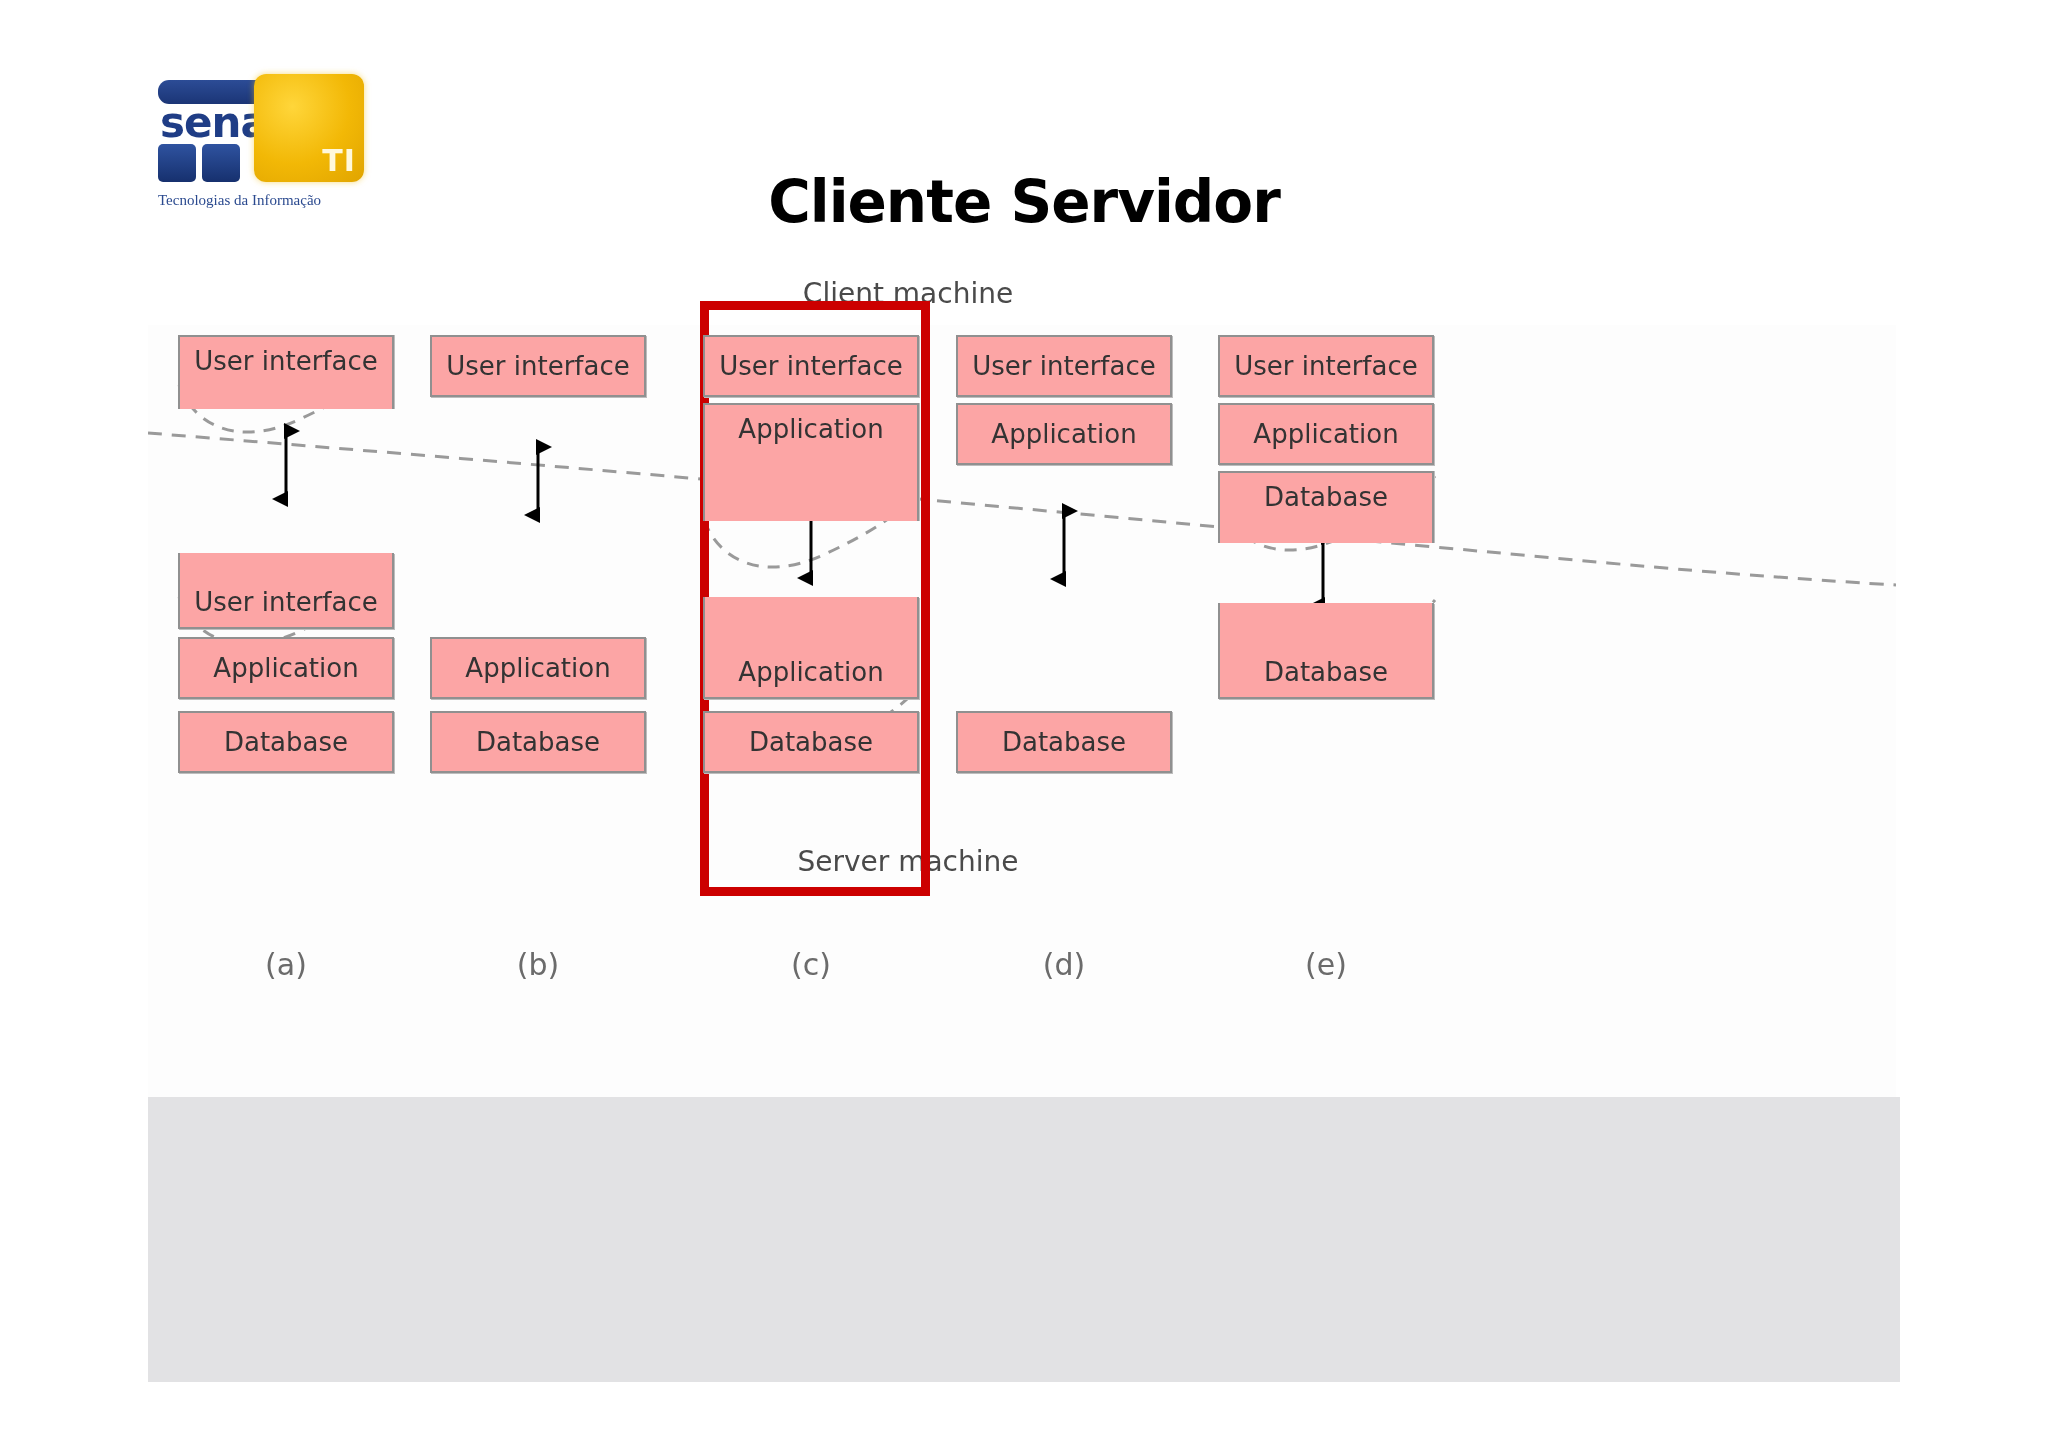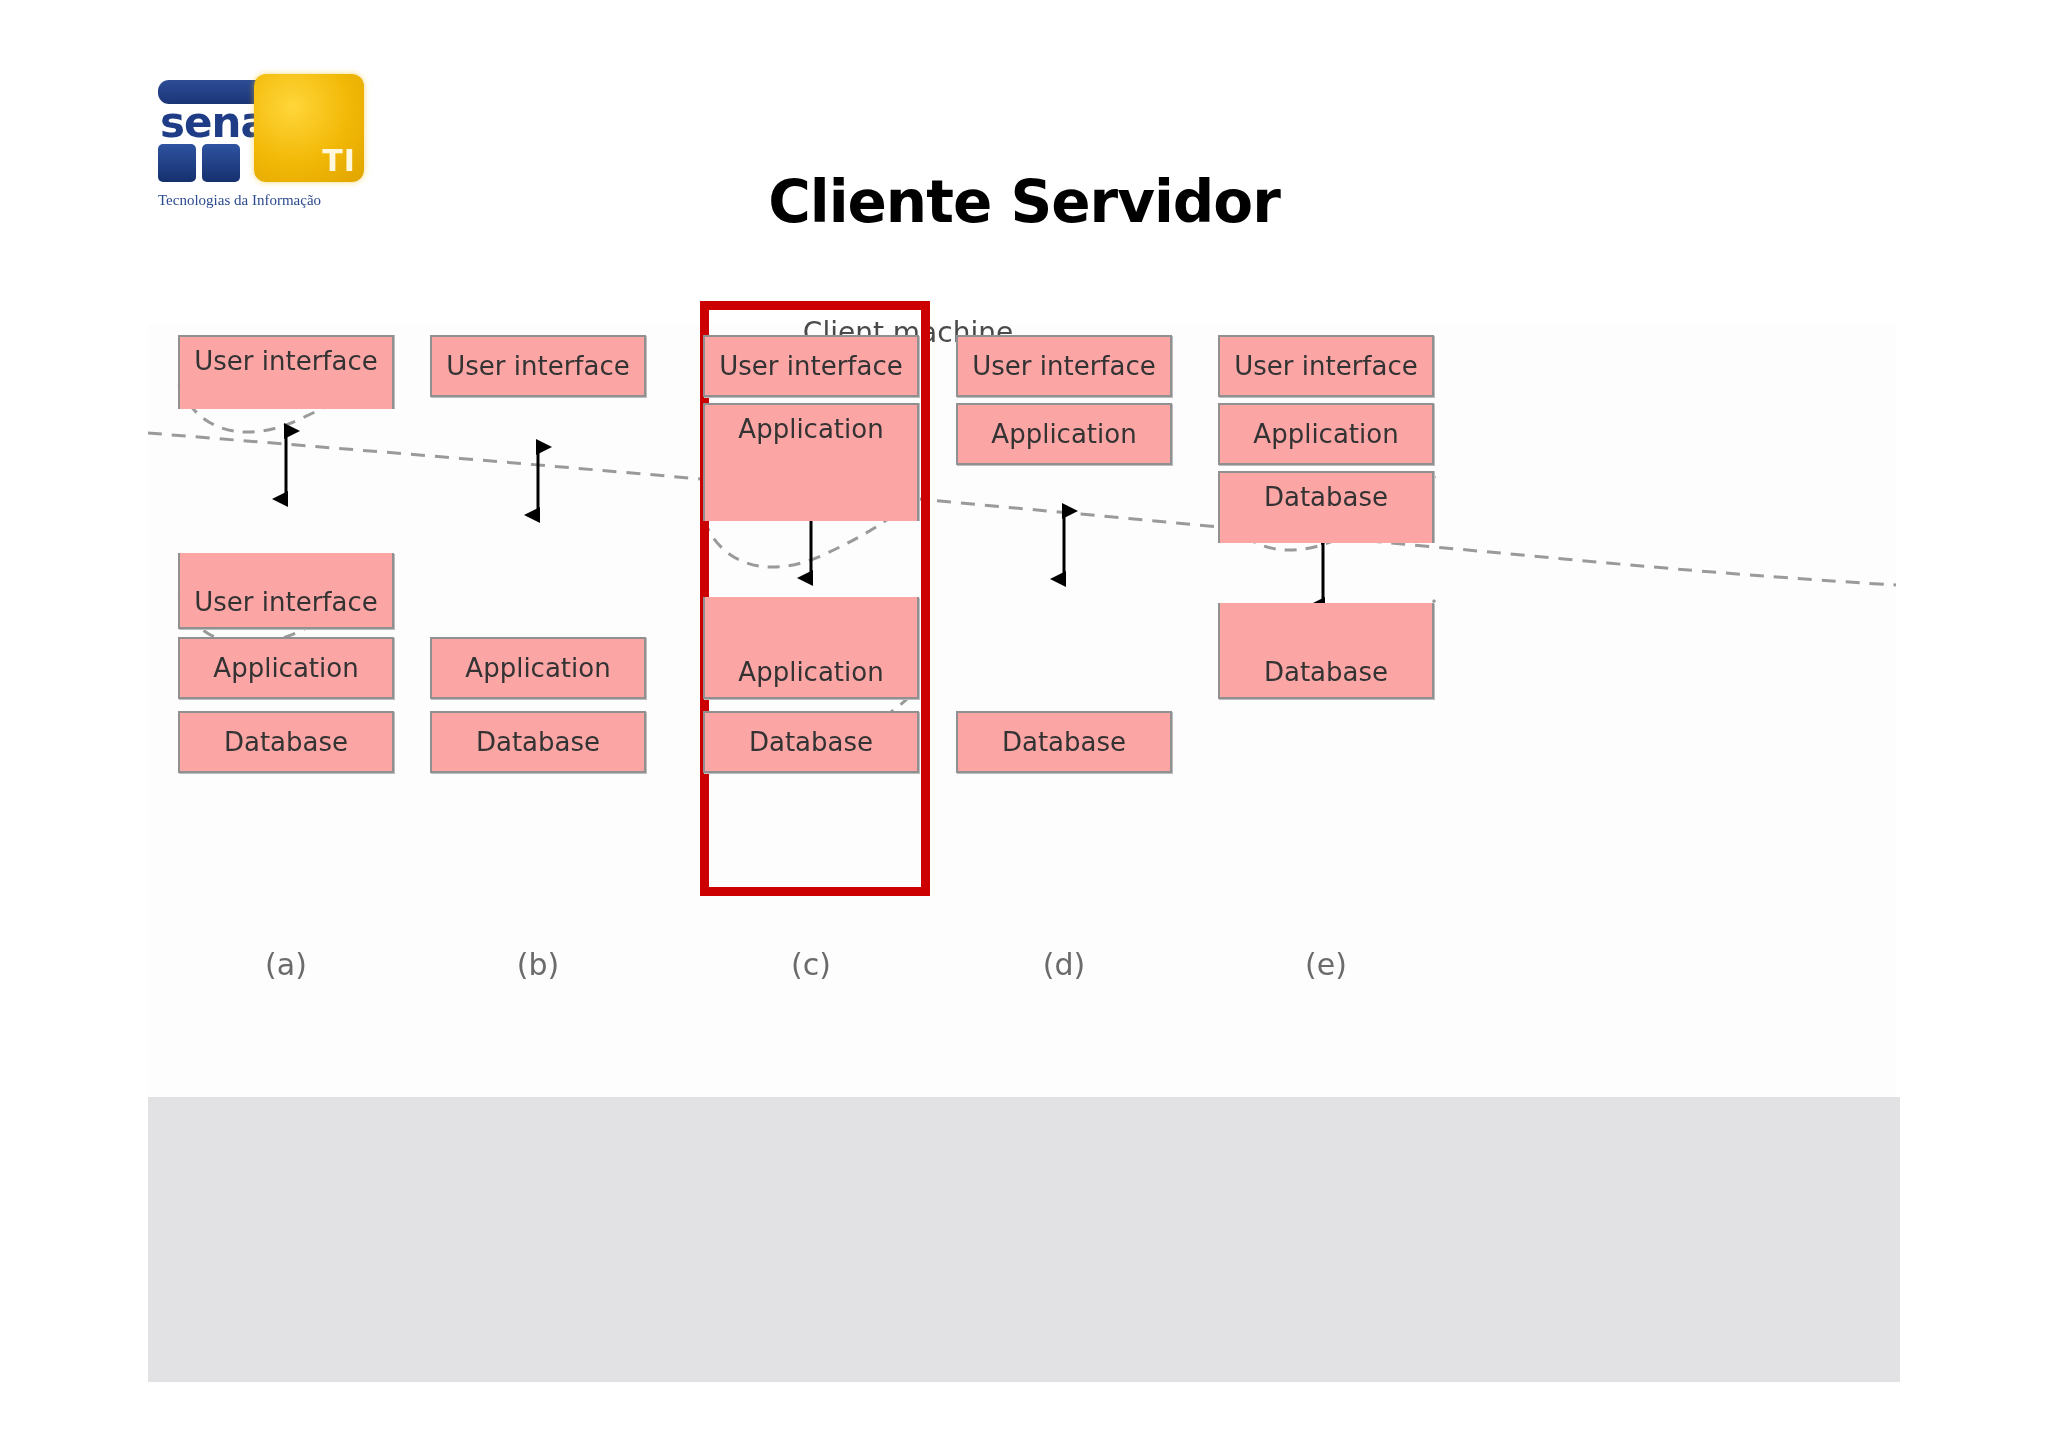--- a/index.html
+++ b/index.html
@@ -228,21 +228,22 @@
     <path d="M556,390 C573,435 620,450 675,425 C730,400 757,378 770,363" fill="none" stroke="#9a9a9a" stroke-width="3" stroke-dasharray="12 9"></path>
     <line x1="663" y1="185" x2="663" y2="253" stroke="#000" stroke-width="3" marker-start="url(#arrUp)" marker-end="url(#arrDn)"></line>
 
     <line x1="916" y1="186" x2="916" y2="254" stroke="#000" stroke-width="3" marker-start="url(#arrUp)" marker-end="url(#arrDn)"></line>
 
     <path d="M1073,178 C1090,223 1137,238 1192,213 C1247,188 1274,166 1287,151" fill="none" stroke="#9a9a9a" stroke-width="3" stroke-dasharray="12 9"></path>
     <path d="M1073,302 C1090,347 1137,362 1192,337 C1247,312 1274,290 1287,275" fill="none" stroke="#9a9a9a" stroke-width="3" stroke-dasharray="12 9"></path>
     <line x1="1175" y1="212" x2="1175" y2="280" stroke="#000" stroke-width="3" marker-start="url(#arrUp)" marker-end="url(#arrDn)"></line>
   </svg>
 
-  <div class="machine-label" style="left:580px; top:-48px; width:360px;margin-top:39px;">Client machine</div>
+  <div class="machine-label" style="left:580px; top:-48px; width:360px;">Client machine</div>
+  <div class="machine-label" style="left:580px; top:520px; width:360px;">Server machine</div>
 
   <div id="red-highlight" style="left:552px; top:-24px; width:230px; height:595px;"></div>
 
   <div class="node-box open-bottom" style="left:30px; top:10px; width:216px; height:74px;">
     <span>User interface</span>
   </div>
   <div class="node-box open-top" style="left:30px; top:228px; width:216px; height:76px;">
     <span>User interface</span>
   </div>
   <div class="node-box full" style="left:30px; top:312px; width:216px; height:62px;">

